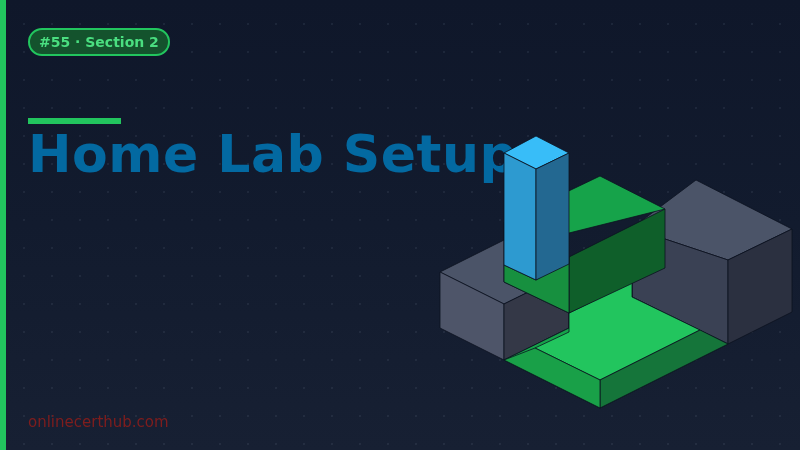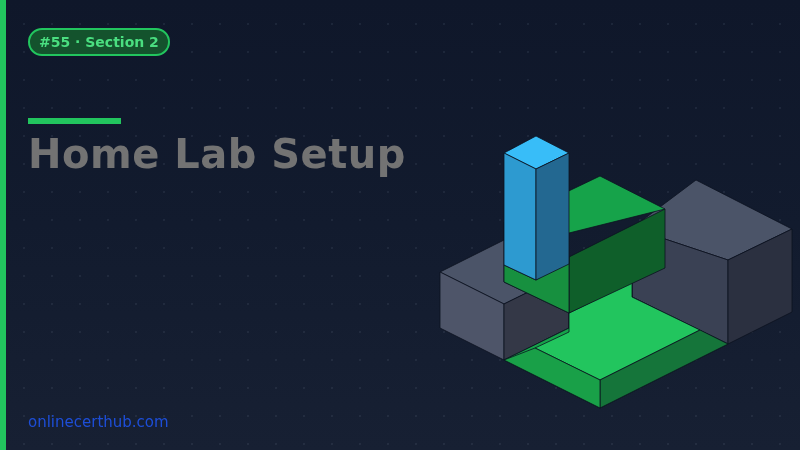--- a/index.html
+++ b/index.html
@@ -23,26 +23,26 @@
     padding: 0 9px; border: 2px solid #22c55e; border-radius: 14px;
     background: #14532d; color: #4ade80;
     font-size: 14px; font-weight: bold; line-height: 24px; white-space: nowrap;
   }
   .title-rule {
     position: absolute; left: 28px; top: 118px; width: 93px; height: 6px;
     background: #22c55e;
   }
   .title {
     position: absolute; left: 28px; top: 128px; margin: 0;
-    color: #737373; font-size: 40px; font-weight: bold; letter-spacing: 0.5px;
+    color: #0369a1; font-size: 52px; font-weight: bold; letter-spacing: 0.5px;
     line-height: 52px; white-space: nowrap;
   }
   .site {
     position: absolute; left: 28px; top: 412px;
-    color: #1d4ed8; font-size: 15px; line-height: 20px;
+    color: #7f1d1d; font-size: 15px; line-height: 20px;
   }
   .art { position: absolute; left: 0; top: 0; width: 800px; height: 450px; }
 </style>
 </head>
 <body>
 
 <div class="grid"></div>
 <div class="accent-bar"></div>
 
 <div class="badge">#55 · Section 2</div>

